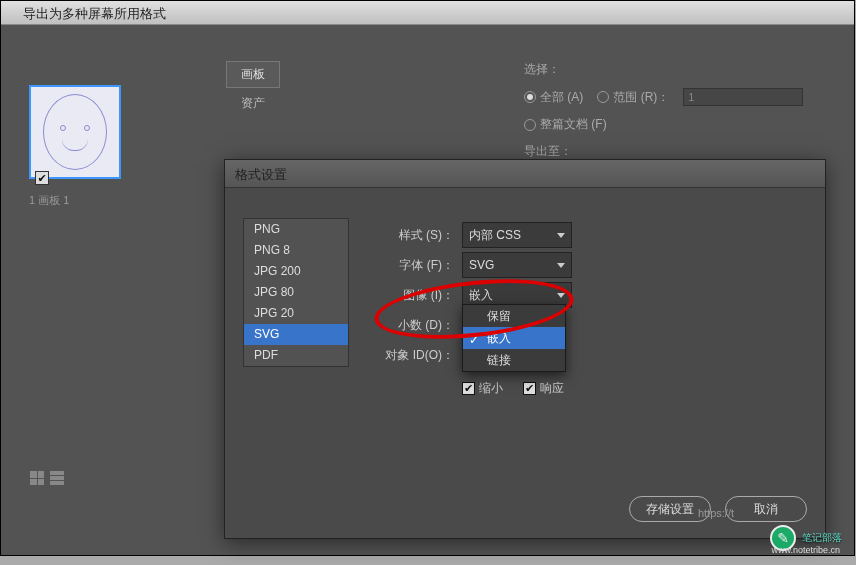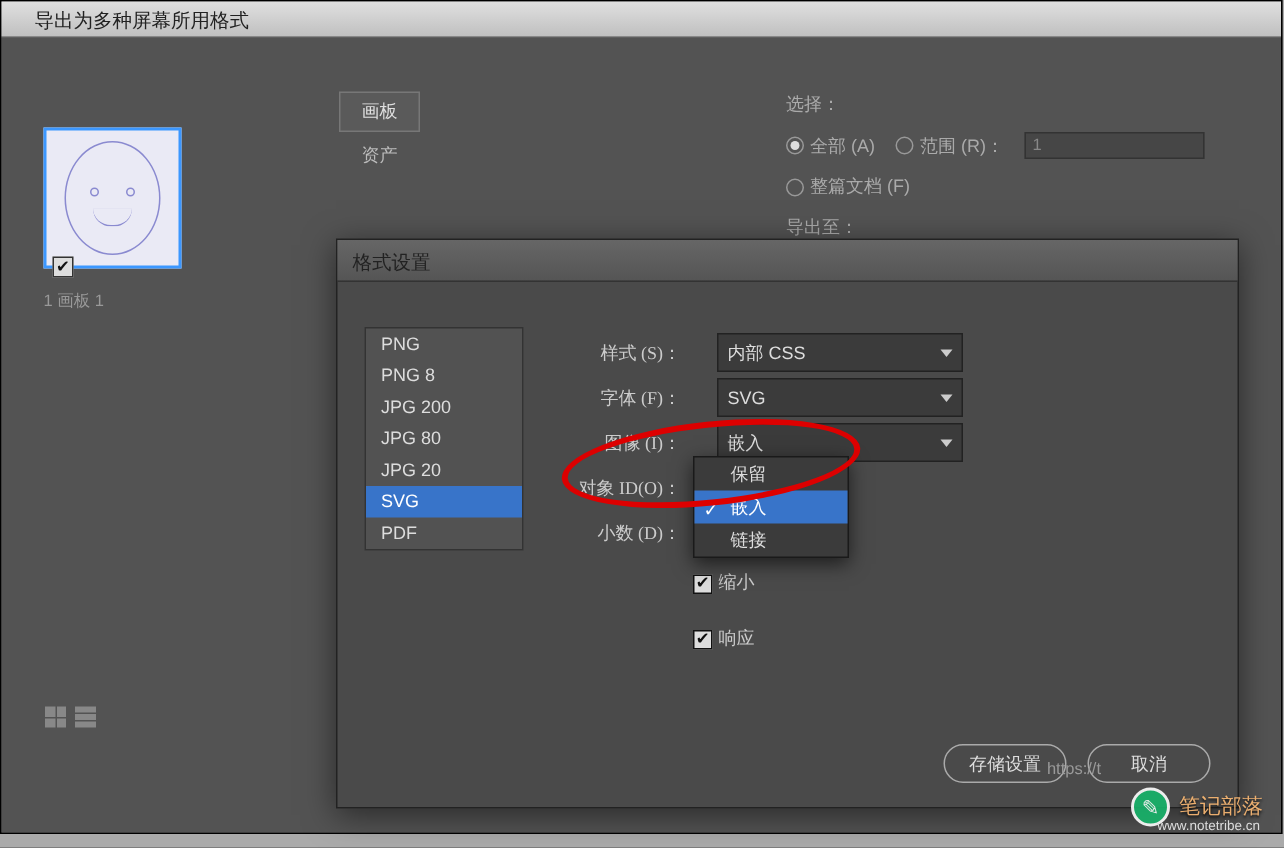--- a/index.html
+++ b/index.html
@@ -141,23 +141,23 @@
   }
   .form-area {
     position: absolute;
     left: 155px; top: 32px;
     width: 420px;
   }
   .form-row {
     display: flex; align-items: center;
     height: 30px;
   }
-  .form-label { width: 74px; text-align: right; margin-right: 24px; color: #ccc; font-size: 12px; font-family: Liberation Serif, serif; }
+  .form-label { width: 74px; text-align: right; margin-right: 8px; color: #ccc; font-size: 12px; }
   .select {
-    width: 164px; height: 22px;
+    width: 110px; height: 22px;
     background: #3b3b3b;
     border: 1px solid #222;
     color: #ddd;
     display: flex; align-items: center; justify-content: space-between;
     padding: 12px 6px;
     font-size: 12px;
   }
   .select .chev {
     width: 0; height: 0;
     border-left: 4px solid transparent;
@@ -179,21 +179,21 @@
     position: relative;
     color: #ddd;
   }
   .dropdown-item.hl {
     background: #3874c9; color: #fff;
   }
   .dropdown-item .tick {
     position: absolute; left: 6px; top: 2px;
     font-size: 12px;
   }
-  .checks { display: flex; gap: 20px; margin-left: 82px; margin-top: 10px; flex-direction: column; }
+  .checks { display: flex; gap: 20px; margin-left: 82px; margin-top: 10px; }
   .checkbox {
     width: 13px; height: 13px; background: #ddd; border: 1px solid #111;
     display: inline-block; margin-right: 4px; color: #111;
     font-size: 11px; text-align: center; line-height: 11px;
   }
   .red-circle {
     position: absolute;
     left: 373px; top: 256px;
     width: 200px; height: 56px;
     border: 4px solid #d00;
@@ -231,21 +231,21 @@
     right: 12px; bottom: 4px;
     display: flex; align-items: center; gap: 6px;
     opacity: .9;
   }
   .wm-badge {
     width: 26px; height: 26px; border-radius: 50%;
     background: #17b56b; border: 2px solid #fff;
     display: flex; align-items: center; justify-content: center;
     color: #fff; font-size: 14px;
   }
-  .wm-txt { font-size: 14px; color: #fdba74; text-shadow: 0 1px 2px #000; }
+  .wm-txt { font-size: 10px; color: #5eead4; text-shadow: 0 1px 2px #000; }
   .wm-url {
     position: absolute; right: 14px; bottom: 0; font-size: 9px; color: #ddd;
   }
   .https-dim { position: absolute; right: 120px; bottom: 36px; color:#999; font-size:11px;}
 </style>
 </head>
 <body>
 
 <div class="outer-panel">
   <div class="title-bar">
@@ -333,24 +333,24 @@
             </div>
           </div>
           <div class="form-row">
             <span class="form-label">图像 (I)：</span>
             <div class="select">
               <span>嵌入</span>
               <span class="chev"></span>
             </div>
           </div>
           <div class="form-row">
+            <span class="form-label">小数 (D)：</span>
+          </div>
+          <div class="form-row">
             <span class="form-label">对象 ID(O)：</span>
-          </div>
-          <div class="form-row">
-            <span class="form-label">小数 (D)：</span>
           </div>
           <div class="checks">
             <span><span class="checkbox">✔</span><span>缩小</span></span>
             <span><span class="checkbox">✔</span><span>响应</span></span>
           </div>
         </div>
 
         <div class="dropdown-menu">
           <div class="dropdown-item"><span>保留</span></div>
           <div class="dropdown-item hl"><span class="tick">✓</span><span>嵌入</span></div>

